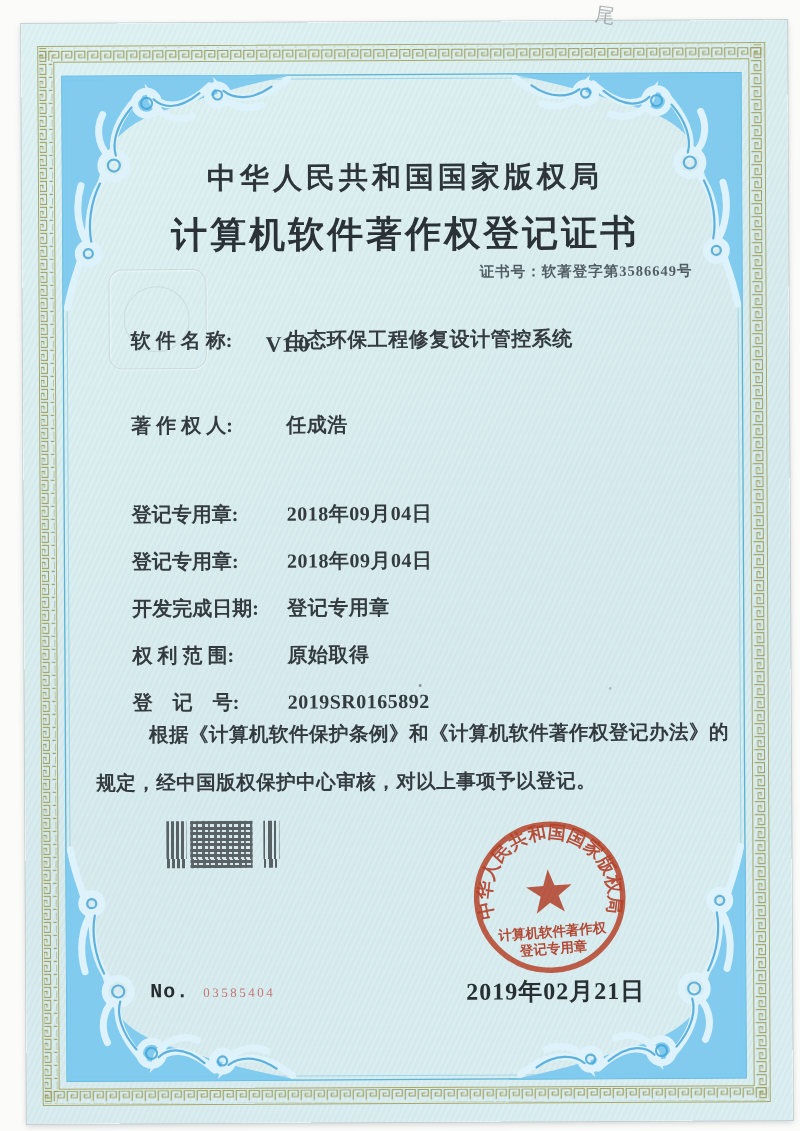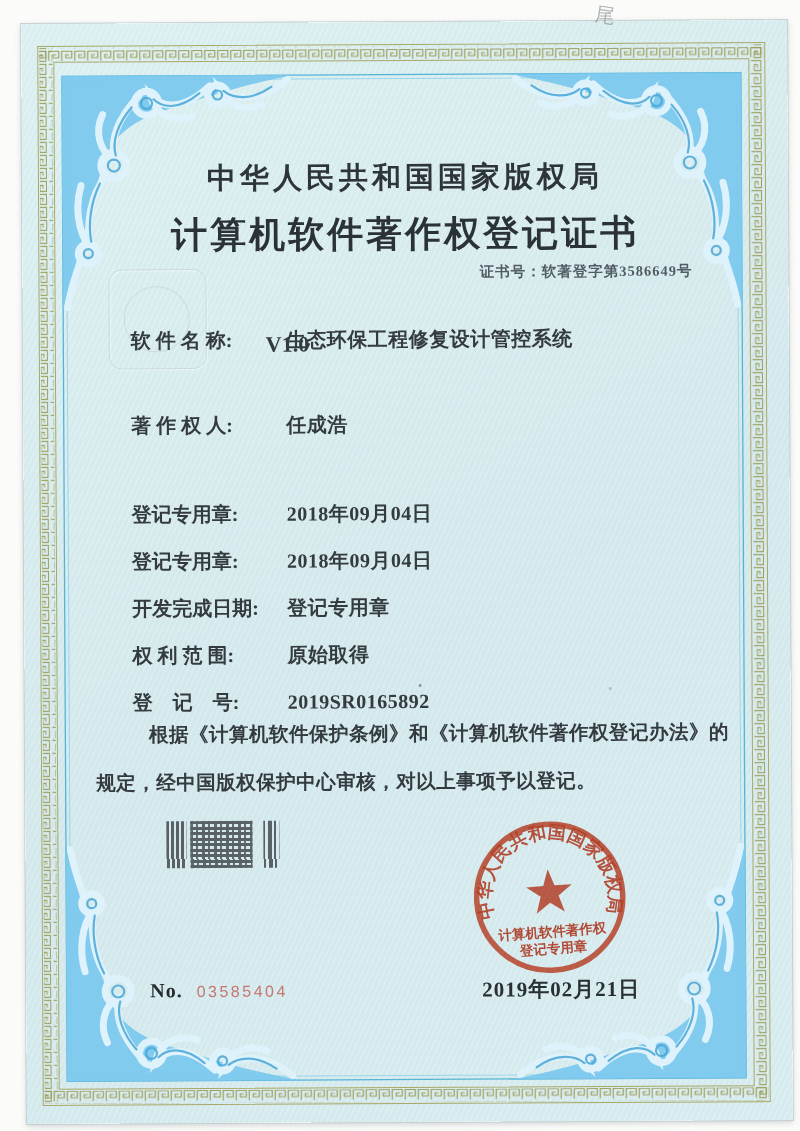--- a/index.html
+++ b/index.html
@@ -65,27 +65,27 @@
   .emboss .inner-circle{
     position:absolute;left:14px;top:16px;width:64px;height:64px;border-radius:50%;
     border:1px solid rgba(165,180,185,.28);
   }
 
   .seal{
     position:absolute;left:444px;top:796px;width:160px;height:160px;
     transform:rotate(-4deg);mix-blend-mode:multiply;z-index:2;
   }
   .issue-date{
-    position:absolute;left:440px;top:954px;width:190px;text-align:center;
-    font-size:21px;font-weight:bold;color:#2e3337;letter-spacing:1px;z-index:3;
+    position:absolute;left:440px;top:954px;width:190px;text-align:left;
+    font-size:24px;font-weight:bold;color:#2e3337;letter-spacing:1px;z-index:3;
     mix-blend-mode:multiply;
   }
   .serial{position:absolute;left:124px;top:956px;font-size:20px;z-index:3;}
-  .serial .no-label{font-weight:bold;color:#262b2f;letter-spacing:1px;}
-  .serial .no-value{color:#c57772;letter-spacing:2.5px;margin-left:14px;font-family:Liberation Sans, sans-serif;font-size:16px;}
+  .serial .no-label{font-weight:bold;color:#262b2f;letter-spacing:1px;font-family:Liberation Mono, monospace;}
+  .serial .no-value{color:#c57772;letter-spacing:2.5px;margin-left:14px;font-family:Liberation Serif, serif;font-size:13px;}
 
   .pencil-mark{
     position:absolute;left:595px;top:2px;font-size:20px;color:rgba(108,118,124,.55);
     transform:rotate(8deg);font-family:"DejaVu Sans","Liberation Sans",sans-serif;z-index:4;
   }
   .speck{position:absolute;width:3px;height:3px;border-radius:50%;background:rgba(70,80,85,.55);}
 </style>
 </head>
 <body>
 

